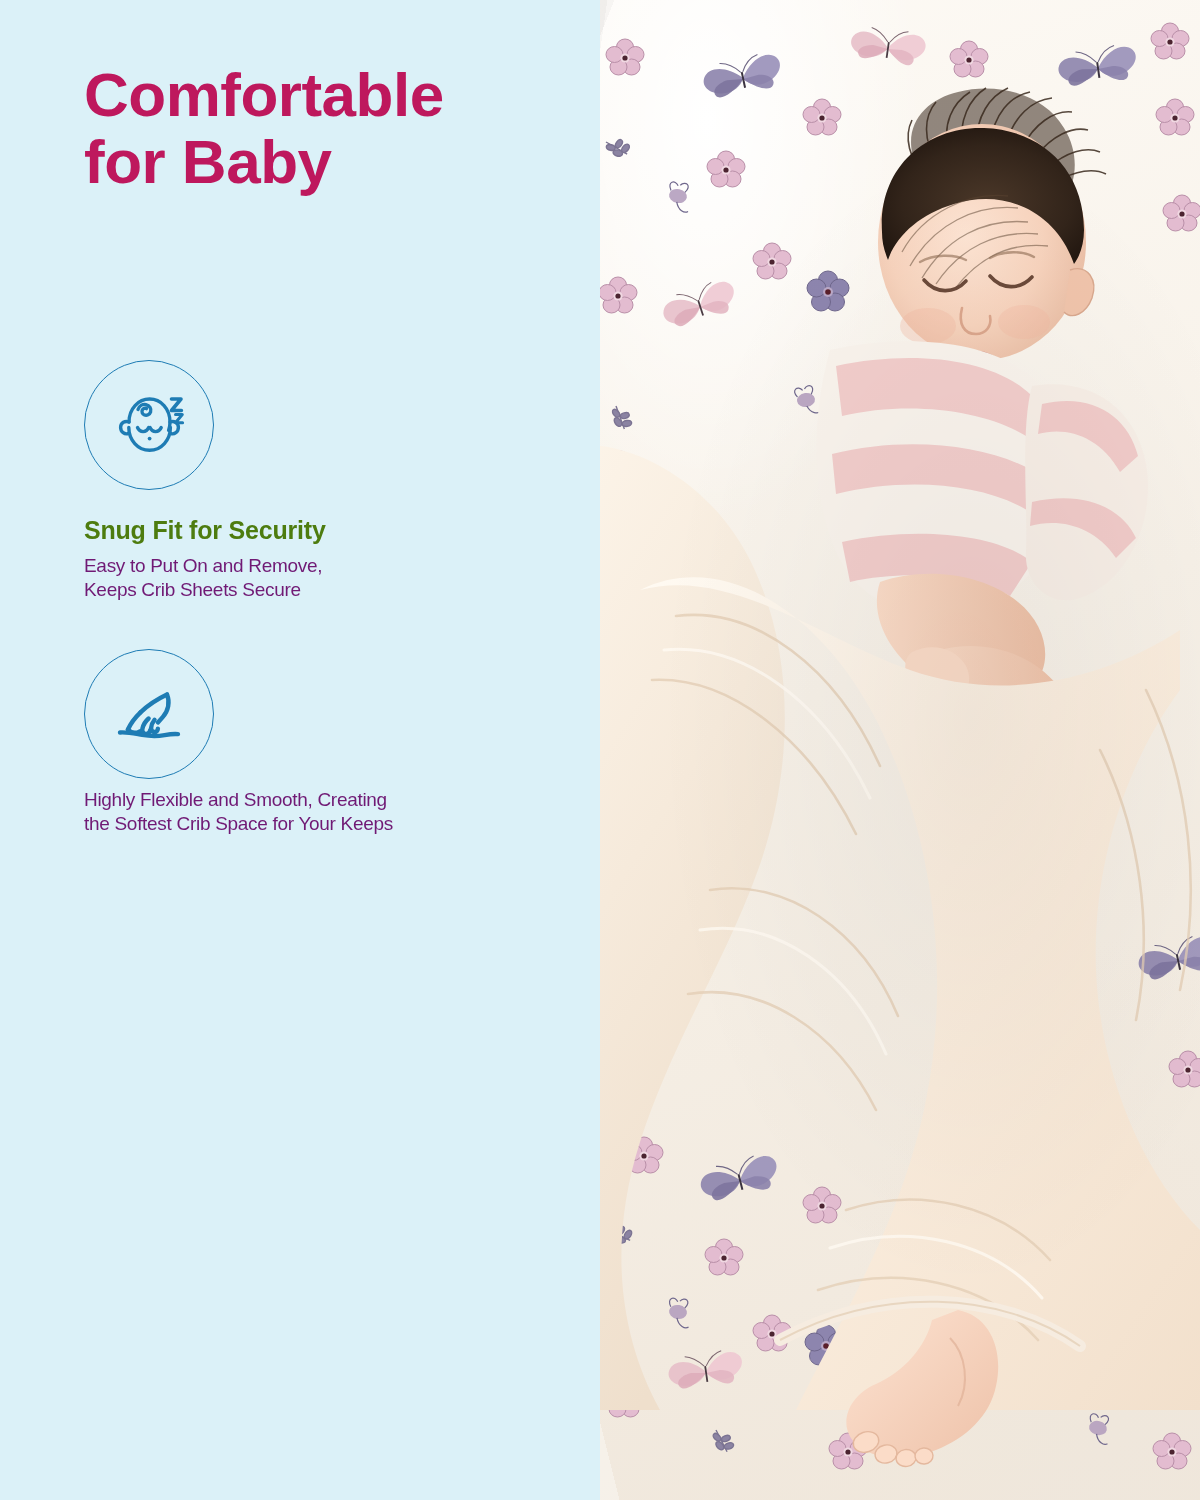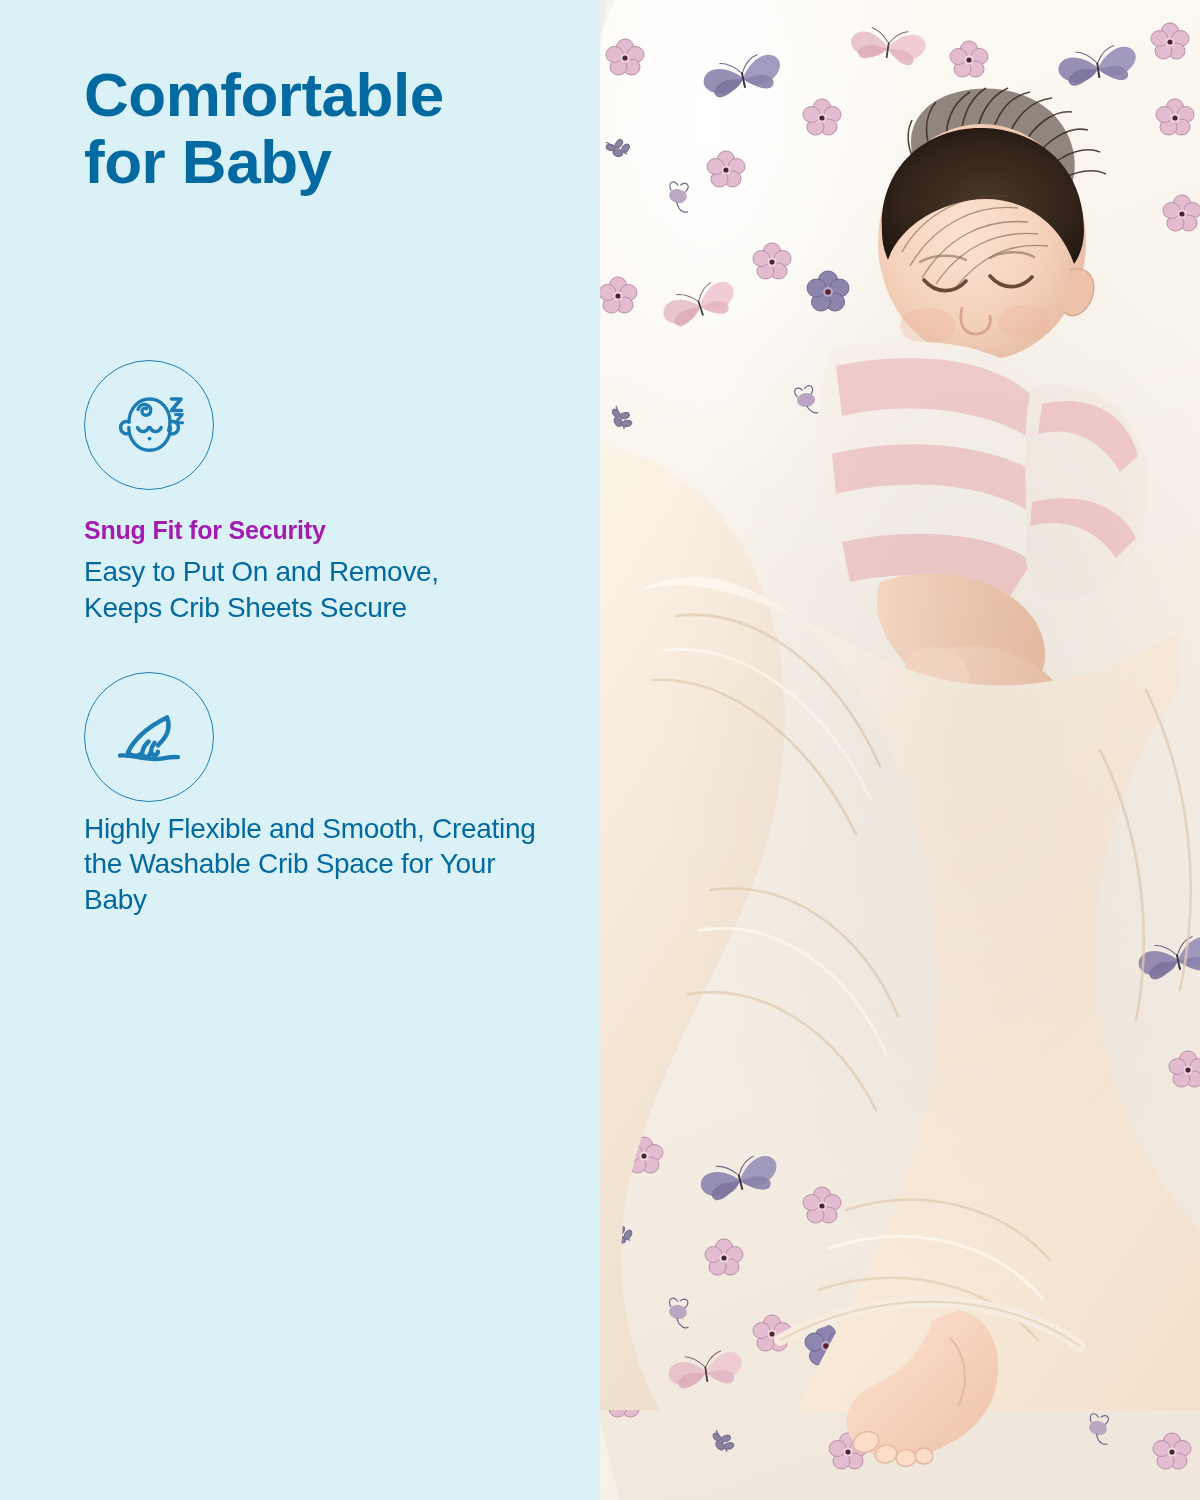--- a/index.html
+++ b/index.html
@@ -19,43 +19,43 @@
     box-sizing:border-box;
     padding:0;
     flex:0 0 600px;
   }
   .headline{
     position:absolute;
     left:84px;top:62px;width:470px;
     font-size:62px;line-height:1.08;
     font-weight:700;
     letter-spacing:-0.5px;
-    color:#0369a1;
+    color:#be185d;
     white-space:pre-line;
   }
 
   .features{position:absolute;left:0;top:360px;width:600px;}
   .feature{position:relative;margin-bottom:46px;padding-left:84px;}
   .icon-circle{
     width:130px;height:130px;border-radius:50%;
     border:1.6px solid #1e7cb4;
     box-sizing:border-box;
     display:flex;align-items:center;justify-content:center;
   }
   .icon-circle svg{display:block;}
   .feat-title{
     margin-top:26px;
     font-size:25px;font-weight:700;
     letter-spacing:-0.2px;
-    color:#a21caf;
+    color:#4d7c0f;
   }
   .feat-desc{
     margin-top:9px;
-    font-size:28px;line-height:1.28;
-    color:#0369a1;
+    font-size:19px;line-height:1.28;
+    color:#701a75;
     white-space:pre-line;
     letter-spacing:-0.3px;
     max-width:470px;
   }
 
   
   .photo-panel{
     position:relative;
     width:600px;height:1500px;
     flex:0 0 600px;
@@ -148,21 +148,21 @@
             <path d="M26.9 63.5c3.2 3.4 8 4.1 12 1.8"></path>
 
             <path d="M47.6 52.5c-3.2 2.8-5.4 6.4-6.2 10.2-.5 2.5.8 4.7 3.1 5.1 2.3.4 4.3-1.2 4.6-3.6"></path>
 
             <path d="M53.5 53.8c-2 2.4-3.2 5.3-3.4 8.2-.1 2.2 1.3 3.9 3.3 4 1.9.1 3.4-1.4 3.5-3.3"></path>
 
             <path d="M19 66.5c7.5-.6 15 1.2 22.2 2.4 7.5 1.3 15 1.5 22.4.2 4.4-.8 8.9-1.4 13.4-1"></path>
           </svg>
         </div>
         <div class="feat-desc">Highly Flexible and Smooth, Creating
-the Washable Crib Space for Your Baby</div>
+the Softest Crib Space for Your Keeps</div>
       </div>
 
     </div>
   </div>
 
   <div class="photo-panel">
     <div class="sheet"></div>
     <div class="sheet-folds"></div>
 
     <div class="pattern">

